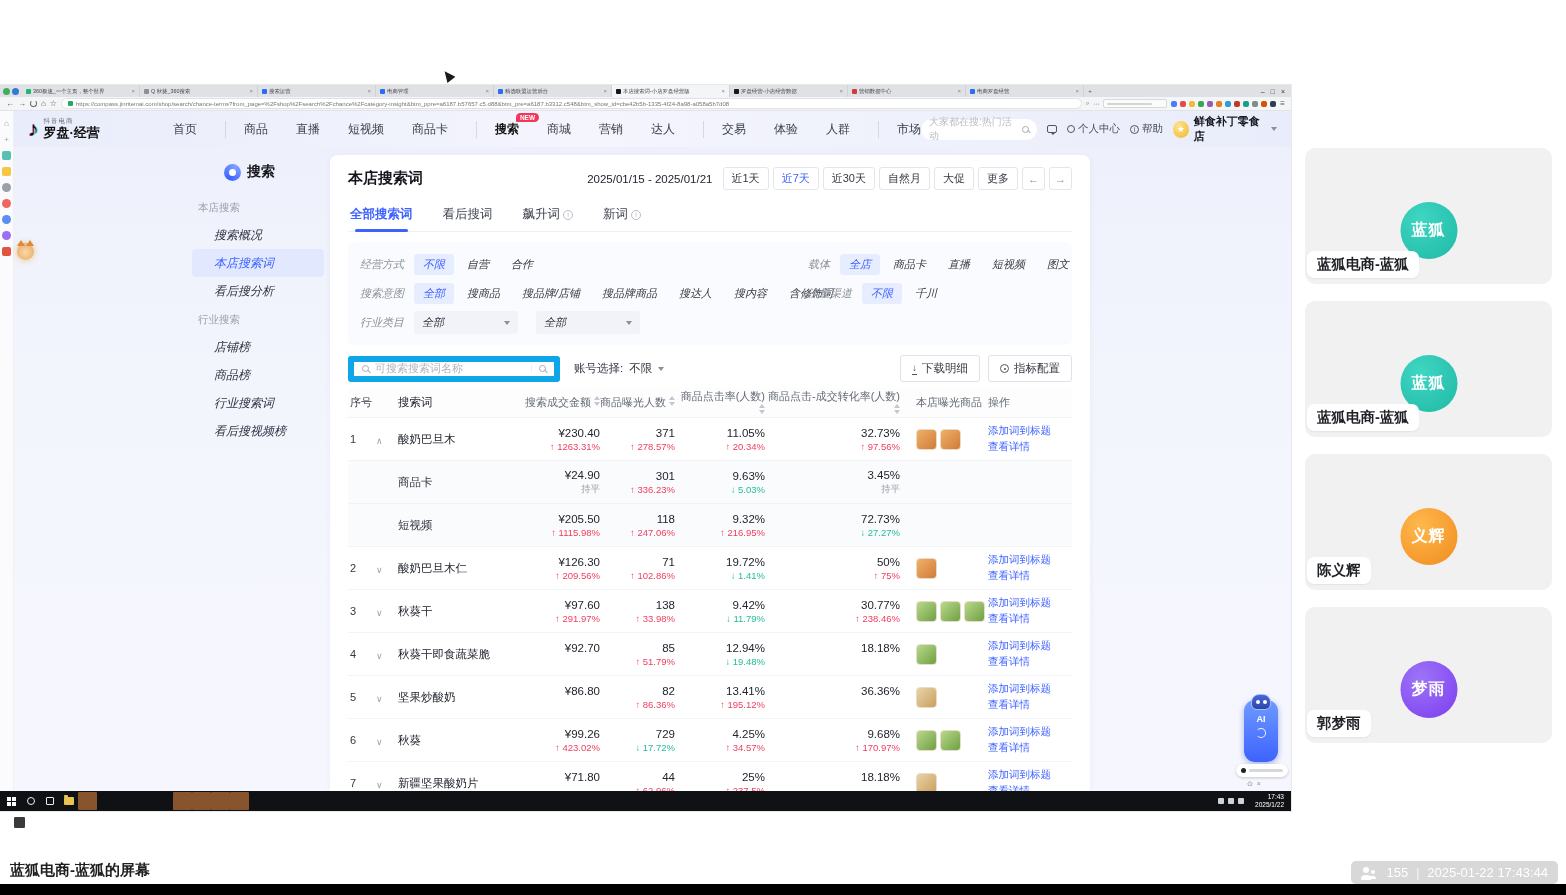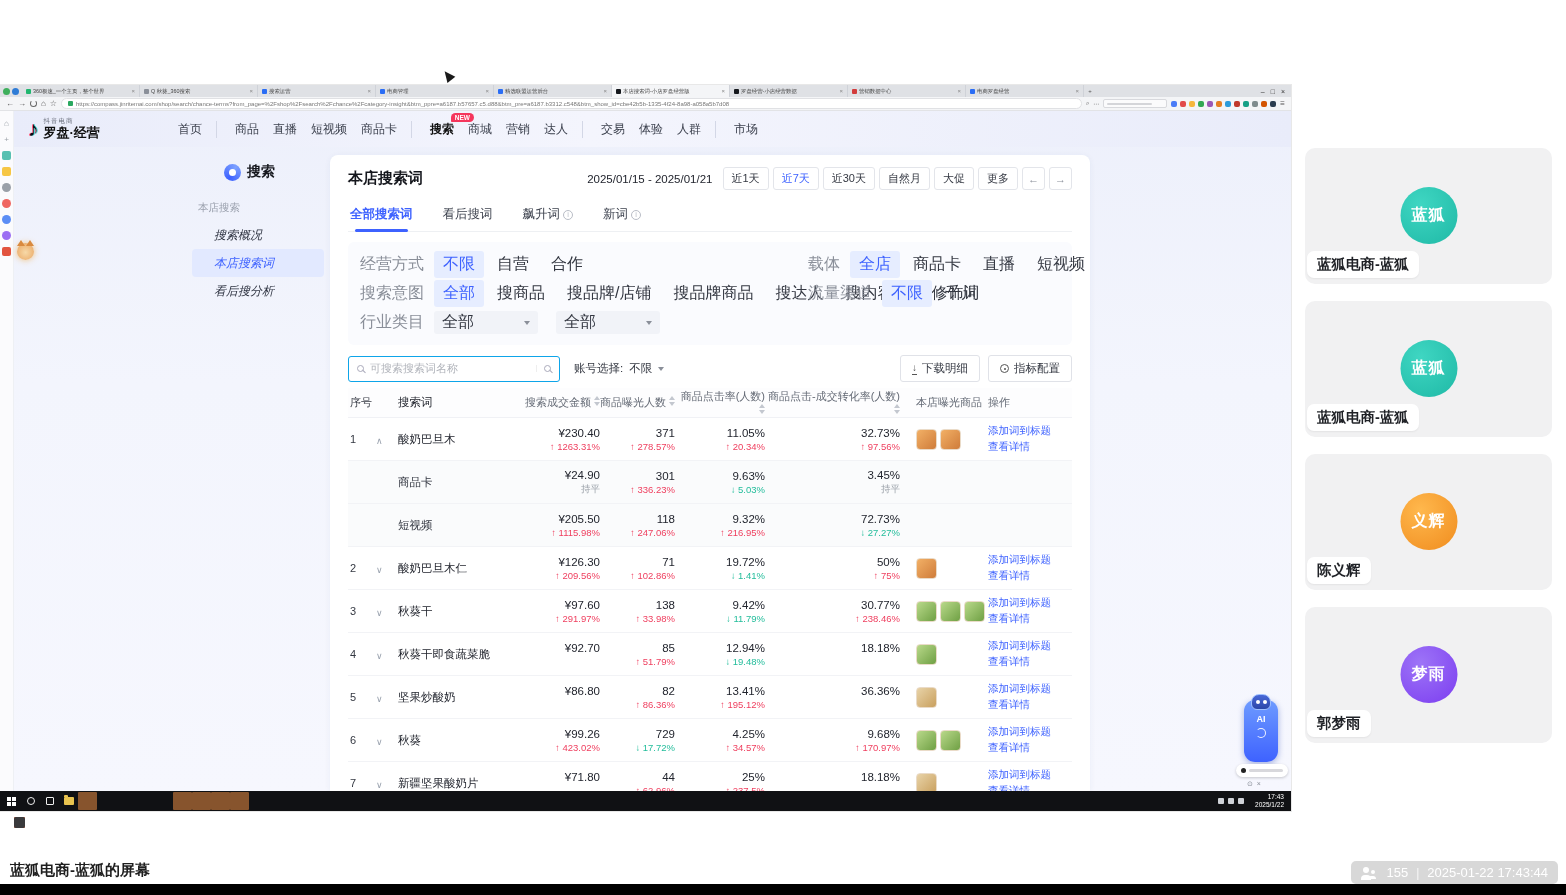--- a/index.html
+++ b/index.html
@@ -42,21 +42,21 @@
   .fox::before, .fox::after { content:""; position:absolute; top:-3px; border-left:4px solid transparent; border-right:4px solid transparent; border-bottom:6px solid #d98a3f; }
   .fox::before { left:0; } .fox::after { right:0; }
 
   
   .app { position:absolute; left:14px; right:0; top:26px; bottom:20px; background:linear-gradient(180deg,#edf0fb 0%,#f3f5fd 40%,#f6f7fe 100%); overflow:hidden; }
   .topbar { height:36px; background:linear-gradient(90deg,#e9ecfa,#f4f5fd 45%,#e9ecfa); display:flex; align-items:center; padding:0 14px; }
   .logo { display:flex; align-items:center; gap:5px; width:150px; }
   .note { font-size:21px; font-weight:bold; color:#0c0c14; text-shadow:1px 0 0 #35d2cf, -1px 0 0 #ff5576; line-height:1; }
   .logo-tx1 { font-size:6.5px; color:#6a6f7c; letter-spacing:1px; }
   .logo-tx2 { font-size:13px; font-weight:bold; color:#111; line-height:1.1; }
-  .mainnav { display:flex; align-items:center; gap:14px; font-size:12px; color:#3a3f4c; }
+  .mainnav { display:flex; align-items:center; gap:28px; font-size:12px; color:#3a3f4c; }
   .nav-item { position:relative; cursor:pointer; white-space:nowrap; }
   .nav-item.sep { border-left:1px solid #d3d7e6; padding-left:18px; }
   .nav-item.active { color:#111; font-weight:bold; }
   .badge { position:absolute; top:-8px; right:-20px; background:#f5365c; color:#fff; font-size:6.5px; padding:1px 4px; border-radius:6px 6px 6px 1px; }
   .badge:empty { display:none; }
   .topright { margin-left:auto; display:flex; align-items:center; gap:10px; }
   .topsearch { width:122px; height:21px; background:#fff; border-radius:11px; display:flex; align-items:center; gap:5px; padding:0 8px; color:#b9bcc4; font-size:10px; }
   .mag { width:7px; height:7px; border:1.2px solid #aab; border-radius:50%; position:relative; flex:none; }
   .mag::after { content:""; position:absolute; width:4px; height:1.2px; background:#aab; transform:rotate(45deg); right:-3px; bottom:-1px; }
   .top-ico { font-size:10.5px; color:#4a4f5c; display:flex; align-items:center; gap:3px; white-space:nowrap; }
@@ -91,32 +91,32 @@
   .tabs { display:flex; gap:26px; margin-top:12px; border-bottom:1px solid #eef0f3; font-size:12.5px; color:#3f4450; }
   .tab-item { padding:4px 2px 8px; position:relative; display:flex; align-items:center; gap:3px; cursor:pointer; }
   .tab-item.active { color:#3e62ff; font-weight:bold; }
   .tab-item.active::after { content:""; position:absolute; left:10%; right:10%; bottom:-1px; height:3px; border-radius:2px; background:#3e62ff; }
   .info { display:none; }
   .info.show { display:inline-flex; width:10px; height:10px; border:1px solid #b9bdc6; border-radius:50%; color:#b9bdc6; font-size:7.5px; align-items:center; justify-content:center; font-weight:normal; }
   .info.show::before { content:"i"; }
 
   
   .filter-card { margin-top:10px; background:#fafbfe; border-radius:6px; padding:8px 12px; }
-  .f-row { display:flex; align-items:center; height:29px; font-size:16px; }
+  .f-row { display:flex; align-items:center; height:29px; font-size:11px;font-style:italic; }
   .f-group { display:flex; align-items:center; }
   .f-group.left { width:448px; flex:none; }
   .f-label { color:#8a8f99; margin-right:10px; white-space:nowrap; }
   .chip { padding:3px 9px; border-radius:3px; color:#343842; cursor:pointer; white-space:nowrap; margin-right:4px; }
   .chip.active { background:#e6edff; color:#3e62ff; }
   .fselect { width:104px; height:23px; background:#f1f3f8; border-radius:3px; display:flex; align-items:center; padding:0 8px; color:#343842; margin-right:18px; cursor:pointer; }
   .fselect .dd-caret { margin-left:auto; }
 
   
   .toolbar { display:flex; align-items:center; margin-top:10px; }
-  .srch { width:212px; height:26px; border:1px solid #0ea5e9; border-radius:3px; display:flex; align-items:center; gap:6px; padding:0 8px; color:#b0b3ba; font-size:11px; }
+  .srch { width:212px; height:26px; border:6px solid #0ea5e9; border-radius:3px; display:flex; align-items:center; gap:6px; padding:0 8px; color:#b0b3ba; font-size:11px; }
   .srch .tail { margin-left:auto; border-left:1px solid #eee; padding-left:7px; display:flex; }
   .acct { display:flex; align-items:center; gap:6px; margin-left:14px; font-size:11.5px; color:#343842; cursor:pointer; }
   .toolbtns { margin-left:auto; display:flex; gap:8px; }
   .tbtn { height:27px; border:1px solid #e0e2e8; border-radius:3px; background:#fff; display:flex; align-items:center; gap:5px; padding:0 11px; font-size:11.5px; color:#343842; cursor:pointer; }
   .dl-ico { font-size:10px; color:#555; border-bottom:1.2px solid #555; line-height:1; padding-bottom:1px; }
   .gear-ico { width:9px; height:9px; border:1.2px solid #555; border-radius:50%; position:relative; }
   .gear-ico::after { content:""; position:absolute; left:2.5px; top:2.5px; width:2px; height:2px; background:#555; border-radius:50%; }
 
   
   .table { margin-top:6px; }
@@ -174,21 +174,21 @@
   .bot::before { content:""; position:absolute; left:4px; top:5px; width:4px; height:4px; background:#fff; border-radius:50%; box-shadow:7px 0 0 #fff; }
   .ai-label { color:#fff; font-size:9px; font-weight:bold; }
   .ai-ring { width:10px; height:10px; border:1.5px solid rgba(255,255,255,.9); border-radius:50%; border-left-color:transparent; }
   .ai-pill { position:absolute; left:1236px; top:764px; width:52px; height:13px; background:#fff; border-radius:7px; box-shadow:0 1px 3px rgba(0,0,0,.2); z-index:9; display:flex; align-items:center; gap:3px; padding:0 5px; }
   .ai-pill .bead { width:5px; height:5px; background:#222; border-radius:50%; }
   .ai-pill .bar { flex:1; height:3px; background:#d8d8dc; border-radius:2px; }
   .ai-mini { position:absolute; left:1247px; top:780px; z-index:9; font-size:7px; color:#8a8f99; letter-spacing:4px; }
 
   
   .pcard { position:absolute; left:1305px; width:247px; height:136px; background:#f1f1f2; border-radius:10px; }
-  .pavatar { position:absolute; left:50%; top:39px; transform:translateX(-50%); width:57px; height:57px; border-radius:50%; display:flex; align-items:center; justify-content:center; color:#fff; font-size:16px; font-weight:bold; letter-spacing:1px; }
+  .pavatar { position:absolute; left:50%; top:54px; transform:translateX(-50%); width:57px; height:57px; border-radius:50%; display:flex; align-items:center; justify-content:center; color:#fff; font-size:16px; font-weight:bold; letter-spacing:1px; }
   .pavatar.teal { background:radial-gradient(circle at 35% 30%,#3fd6c2,#1fb9a6); }
   .pavatar.orange { background:radial-gradient(circle at 35% 30%,#ffb84d,#f08c1e); }
   .pavatar.purple { background:radial-gradient(circle at 35% 30%,#9d74f7,#7c3df0); }
   .pname { position:absolute; left:2px; bottom:6px; background:#fff; border-radius:7px; padding:4px 10px; font-size:14.5px; font-weight:bold; color:#1f2126; box-shadow:0 1px 2px rgba(0,0,0,.06); white-space:nowrap; }
 
   
   .footer-label { position:absolute; left:10px; top:861px; font-size:15px; font-weight:bold; color:#1f1f1f; }
   .status-pill { position:absolute; right:8px; top:861px; height:23px; background:rgba(168,168,168,.45); border-radius:5px; display:flex; align-items:center; gap:8px; padding:0 10px; color:#fff; font-size:13px; }
   .ppl-ico { position:relative; width:17px; height:12px; }
   .ppl-ico::before { content:""; position:absolute; left:2px; top:0; width:6px; height:6px; background:#fff; border-radius:50%; box-shadow:7px 2px 0 -1px #fff; }
@@ -368,39 +368,69 @@
           </span>
           <span class="nav-item">
             <span>人群</span>
             
           </span>
           <span class="nav-item sep">
             <span>市场</span>
             
           </span>
         </div>
+      <div class="topright">
+        <div class="topsearch">
+          <span>大家都在搜:热门活动</span>
+          <span class="mag" style="margin-left:auto"></span>
+        </div>
+        <span class="chat-ico"></span>
+        <span class="top-ico">
+            <span class="person-ico"></span>
+            <span>个人中心</span>
+          </span>
+        <span class="top-ico">
+            <span class="info-ico">i</span>
+            <span>帮助</span>
+          </span>
+        <div class="store">
+          <span class="store-avatar">★</span>
+          <span>鲜食补丁零食店</span>
+          <span class="dd-caret"></span>
+        </div>
+      </div>
     </div>
 
     <div class="appbody">
       <div class="left-space"></div>
 
       <div class="sidebar">
         <div class="sb-title">
           <span class="sb-logo"></span>
           <span>搜索</span>
         </div>
         <div>
 
         <div>
               <div class="sb-group">本店搜索</div>
               <div>
 
               <div class="sb-item">搜索概况</div>
                 <div class="sb-item active">本店搜索词</div>
                 <div class="sb-item">看后搜分析</div>
+              </div>
+            </div>
+            <div>
+              <div class="sb-group">行业搜索</div>
+              <div>
+
+              <div class="sb-item">店铺榜</div>
+                <div class="sb-item">商品榜</div>
+                <div class="sb-item">行业搜索词</div>
+                <div class="sb-item">看后搜视频榜</div>
               </div>
             </div>
           </div>
       </div>
 
       <div class="card">
         <div class="card-head">
           <span class="card-title">本店搜索词</span>
           <span class="date-range">2025/01/15 - 2025/01/21</span>
           <div class="rangebtns">

